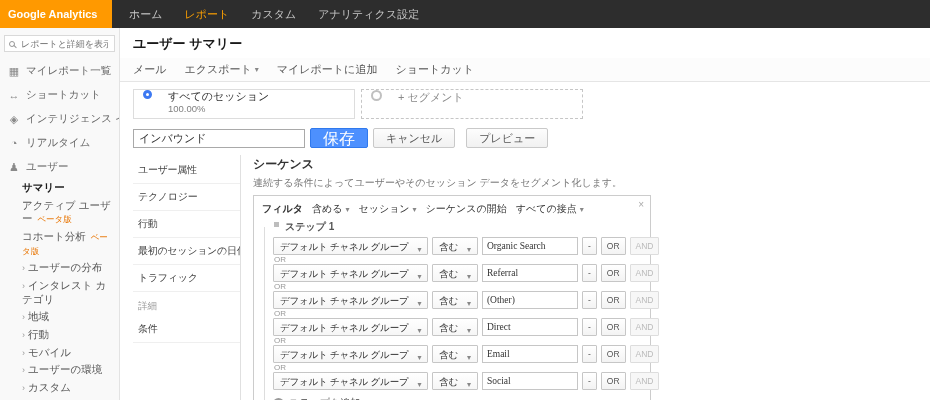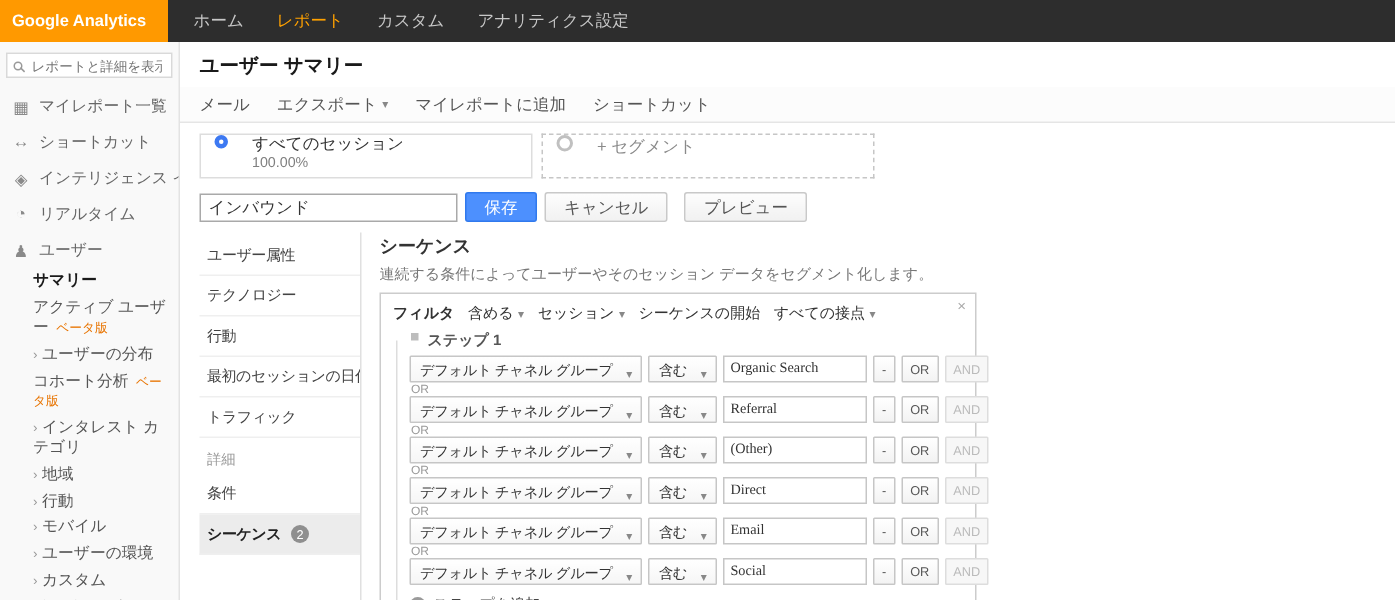--- a/index.html
+++ b/index.html
@@ -46,21 +46,21 @@
 .radio{width:9px;height:9px;border:3px solid #3d79f2;border-radius:50%;flex:none}
 .radio.gray{width:11px;height:11px;border:2px solid #c0c0c0}
 .seg-label{font-size:11px;color:#333;line-height:1.2}
 .seg-pct{font-size:9.5px;color:#808080}
 .seg-add{font-size:11px;color:#8a8a8a}
 .editor-head{display:flex;align-items:center;gap:5px;padding:4px 13px 5px}
 .name-input{width:172px;height:19px;border:1px solid #a9a9a9;padding:0 5px;font-size:11px;
   color:#333;font-family:inherit}
 button{font-family:inherit;cursor:pointer}
 .btn-blue{height:20px;background:#4d90fe;border:1px solid #3079ed;border-radius:2px;
-  color:#fff;font-size:11px;padding:0 12px}
+  color:#fff;font-size:16px;padding:0 12px}
 .btn{height:20px;background:linear-gradient(#fdfdfd,#f1f1f1);border:1px solid #c9c9c9;
   border-radius:2px;color:#555;font-size:11px;padding:0 12px}
 .btn.preview{margin-left:6px}
 .editor-body{display:flex;padding:2px 13px 0}
 .cat-tabs{width:108px;min-width:108px;border-right:1px solid #e0e0e0;padding-top:2px}
 .cat-item{padding:6px 5px;font-size:10px;color:#444;border-bottom:1px solid #efefef;
   cursor:pointer;white-space:nowrap;overflow:hidden;letter-spacing:-0.3px;position:relative}
 .cat-item.selected{background:#ececec;font-weight:bold;color:#222}
 .cat-item.selected::after{content:"";position:absolute;right:-5px;top:50%;margin-top:-5px;
   border-left:5px solid #b9b9b9;border-top:5px solid transparent;border-bottom:5px solid transparent}
@@ -134,25 +134,25 @@
       <span class="side-icon">♟</span>
       <span>ユーザー</span>
     </div>
     <div class="sub-list">
       <div class="sub-item bold">サマリー</div>
       <div class="sub-item">
         <span>アクティブ ユーザー</span>
         <span class="beta">ベータ版</span>
       </div>
       <div class="sub-item">
-        <span class="chev">›</span><span>ユーザーの分布</span>
-      </div>
-      <div class="sub-item">
         <span>コホート分析</span>
         <span class="beta">ベータ版</span>
+      </div>
+      <div class="sub-item">
+        <span class="chev">›</span><span>ユーザーの分布</span>
       </div>
       <div class="sub-item">
         <span class="chev">›</span><span>インタレスト カテゴリ</span>
       </div>
       <div class="sub-item">
         <span class="chev">›</span><span>地域</span>
       </div>
       <div class="sub-item">
         <span class="chev">›</span><span>行動</span>
       </div>
@@ -209,24 +209,20 @@
 
     <div class="editor-body">
       <div class="cat-tabs">
         <div class="cat-item">ユーザー属性</div>
         <div class="cat-item">テクノロジー</div>
         <div class="cat-item">行動</div>
         <div class="cat-item">最初のセッションの日付</div>
         <div class="cat-item">トラフィック</div>
         <div class="cat-header">詳細</div>
         <div class="cat-item">条件</div>
-        <div class="cat-item selected">
-          <span>シーケンス</span>
-          <span class="badge">2</span>
-        </div>
       </div>
 
       <div class="seq-panel">
         <div class="seq-title">シーケンス</div>
         <div class="seq-desc">連続する条件によってユーザーやそのセッション データをセグメント化します。</div>
 
         <div class="seq-box">
           <span class="close-x">×</span>
           <div class="filter-bar">
             <span class="fb-label">フィルタ</span>

